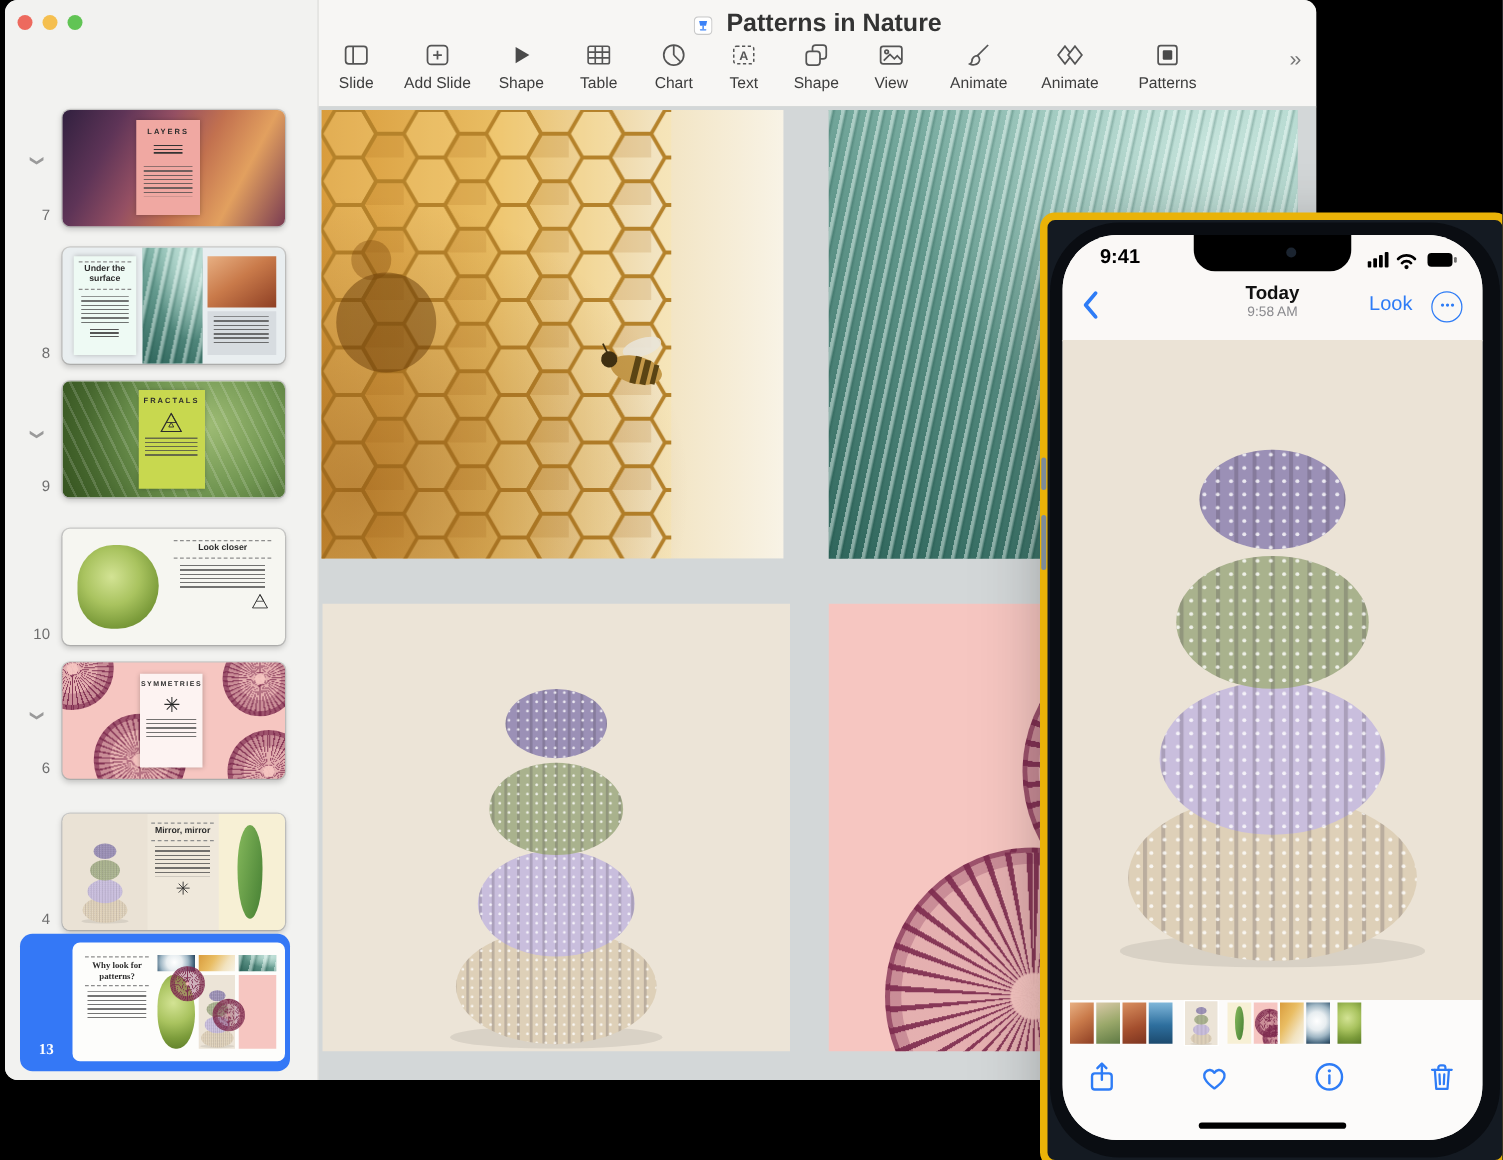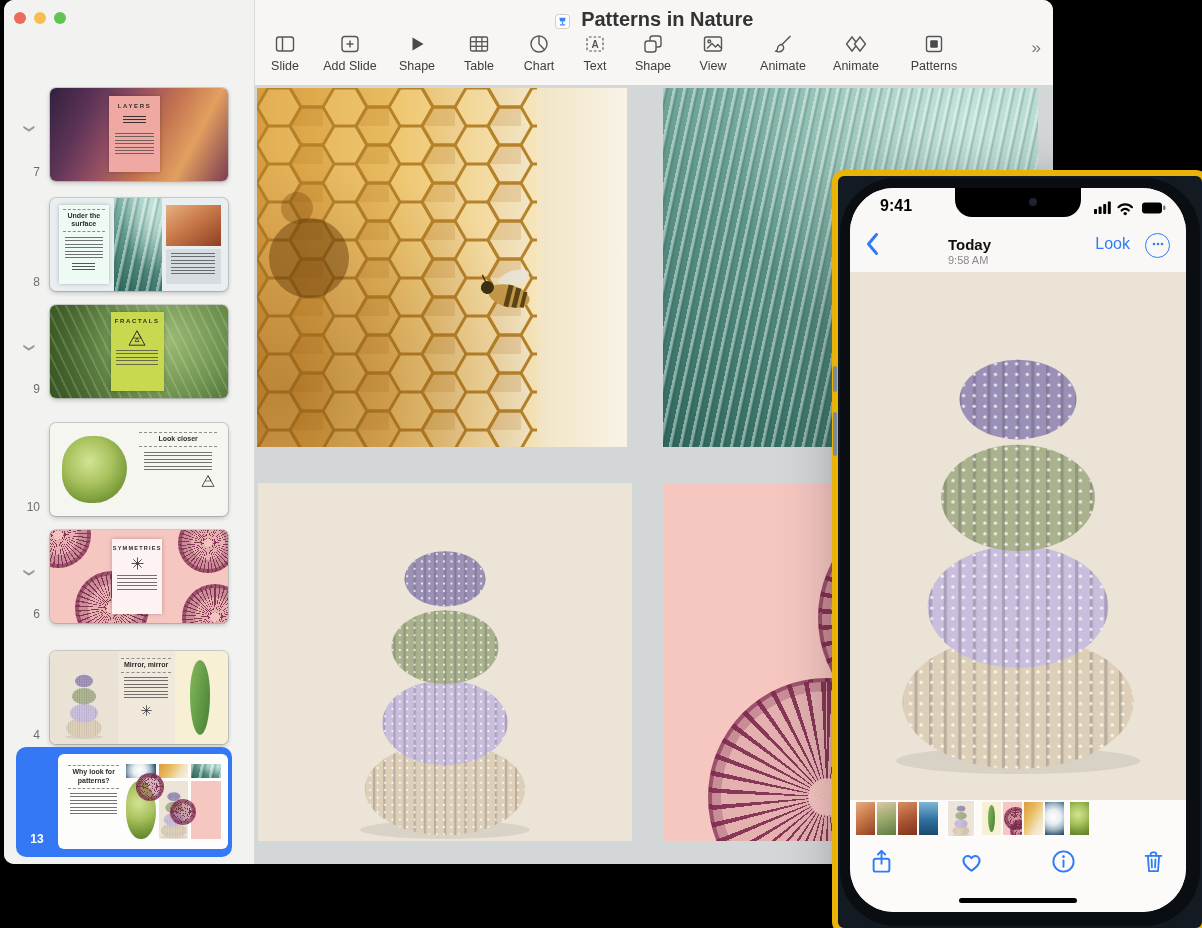--- a/index.html
+++ b/index.html
@@ -14,21 +14,21 @@
   .t-close{left:10px;background:#ed6a5e;}
   .t-min{left:30px;background:#f5bf4f;}
   .t-zoom{left:50px;background:#61c454;}
 
   
   .sidebar{position:absolute;left:0;top:0;width:250px;height:864px;background:#f2f2f0;border-right:1px solid #d9d9d7;}
   .thumb{position:absolute;left:46px;width:178px;height:93px;border-radius:6px;overflow:hidden;
          box-shadow:0 0 0 1px rgba(0,0,0,.14),0 2px 5px rgba(0,0,0,.22);background:#fff;}
   .slide-num{position:absolute;left:6px;width:30px;text-align:right;font-size:12px;color:#6e6e6e;}
   .disclosure{position:absolute;left:16px;width:16px;height:16px;color:#9a9a9a;font-size:11px;transform:rotate(90deg);}
-  .sel-box{position:absolute;left:12px;top:747px;width:216px;height:110px;background:#3478f6;border-radius:10px;}
+  .sel-box{position:absolute;left:12px;top:747px;width:216px;height:110px;background:#3478f6;border-radius:10px;font-family:Liberation Serif, serif;}
   .sel-box .thumb{left:42px;top:7px;box-shadow:none;}
   .sel-num{position:absolute;left:8px;top:85px;width:26px;text-align:center;font-size:12px;font-weight:700;color:#fff;}
 
   
   .mini-card{position:absolute;box-shadow:0 0 4px rgba(0,0,0,.25);}
   .mini-title{font-weight:700;color:#2c2c2c;text-align:center;line-height:1.25;}
   .ls{letter-spacing:1.6px;font-size:6px;}
   .serif-ish{font-size:7px;}
   .tl{background-image:repeating-linear-gradient(180deg,rgba(70,70,70,.75) 0 1px,rgba(0,0,0,0) 1px 3.4px);}
   .dash{border-top:1px dashed #8d8d8d;}
@@ -79,21 +79,21 @@
          background:#141a22;border:6px solid #eab308;box-shadow:26px 34px 70px rgba(0,0,0,.55);}
   .side-btn{position:absolute;background:#7c8b99;border-radius:3px;}
   .bezel{position:absolute;inset:2px;border-radius:56px;background:#0a0d12;}
   .screen{position:absolute;left:12px;top:12px;width:336px;height:724px;border-radius:44px;background:#fcfbf9;overflow:hidden;}
   .p-header{position:absolute;left:0;top:0;width:336px;height:84px;background:#faf8f6;border-bottom:1px solid #e3ded7;}
   .notch{position:absolute;left:105px;top:0;width:126px;height:29px;background:#000;border-radius:0 0 17px 17px;}
   .cam{position:absolute;left:74px;top:10px;width:8px;height:8px;border-radius:50%;background:#1b2430;}
   .p-time{position:absolute;left:30px;top:9px;font-size:16px;font-weight:700;color:#000;}
   .p-status-icons{position:absolute;right:20px;top:12px;}
   .p-back{position:absolute;left:10px;top:42px;width:26px;height:28px;}
-  .p-navcenter{position:absolute;left:98px;top:48px;width:140px;text-align:left;}
+  .p-navcenter{position:absolute;left:98px;top:38px;width:140px;text-align:center;}
   .p-navtitle{font-size:15px;font-weight:700;color:#111;}
   .p-navsub{font-size:11px;color:#8a8a8e;margin-top:1px;}
   .p-edit{position:absolute;right:56px;top:47px;font-size:16px;color:#2e7cf6;}
   .p-more{position:absolute;right:16px;top:45px;width:23px;height:23px;border:1.6px solid #2e7cf6;border-radius:50%;
           color:#2e7cf6;text-align:center;line-height:19px;font-size:13px;font-weight:700;}
   .p-photo{position:absolute;left:0;top:84px;width:336px;height:528px;background:#ebe3d6;}
   .p-thumbs{position:absolute;left:0;top:612px;width:336px;height:37px;background:#fcfbfa;display:flex;align-items:center;padding-left:6px;box-sizing:border-box;}
   .pt{width:19px;height:33px;margin-right:2px;flex:0 0 auto;overflow:hidden;position:relative;}
   .pt-sel{width:26px;height:35px;background:#fff;padding:1px;margin:0 7px;}
   .p-toolbar{position:absolute;left:0;top:649px;width:336px;height:75px;background:#fcfbfa;}

